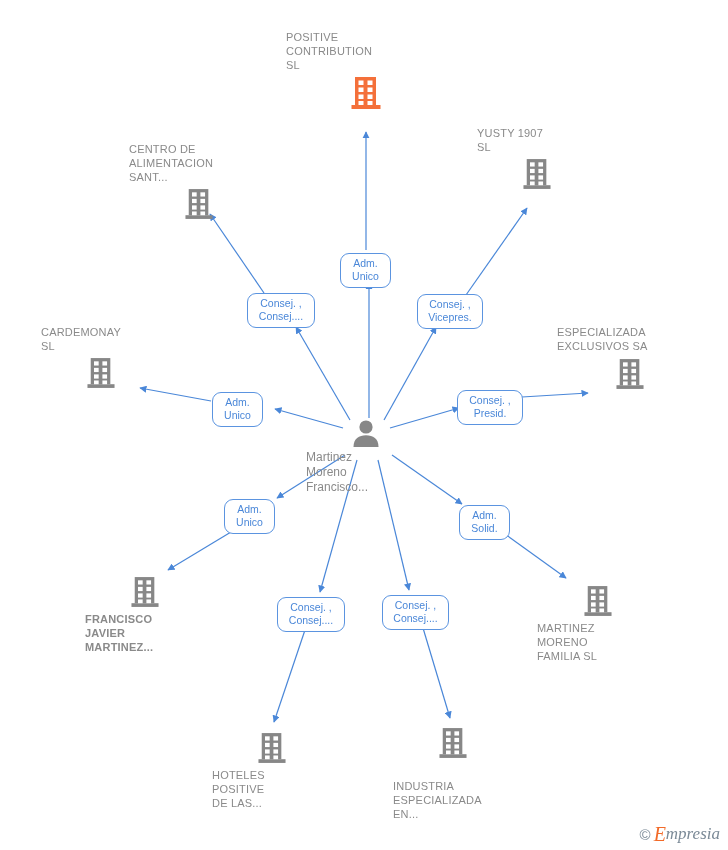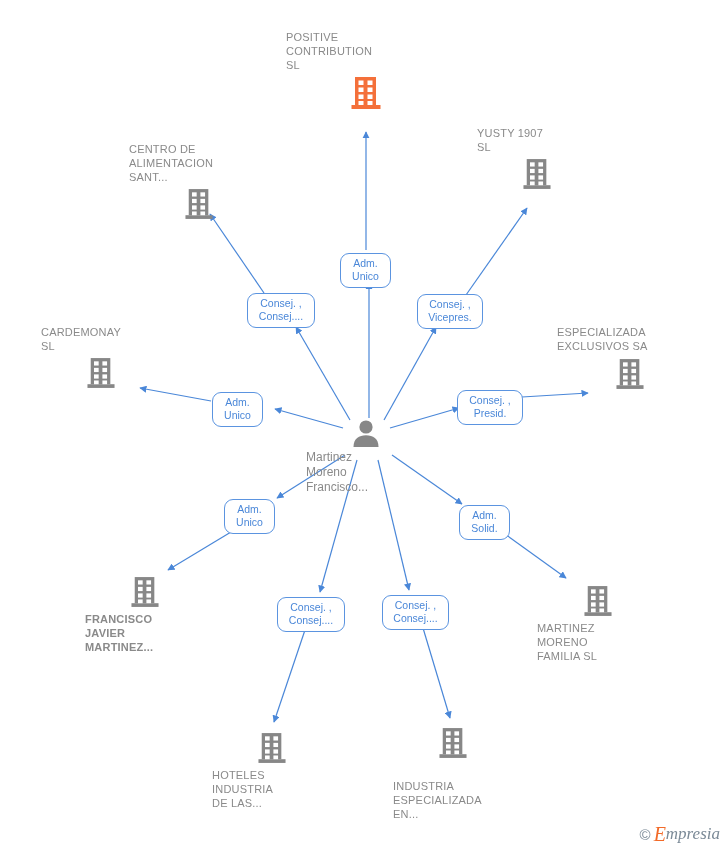--- a/index.html
+++ b/index.html
@@ -278,21 +278,21 @@
       <rect x="16.5" y="4.5" width="5" height="4.5" fill="#ffffff"></rect>
       <rect x="7.5" y="11.5" width="5" height="4.5" fill="#ffffff"></rect>
       <rect x="16.5" y="11.5" width="5" height="4.5" fill="#ffffff"></rect>
       <rect x="7.5" y="18.5" width="5" height="4.5" fill="#ffffff"></rect>
       <rect x="16.5" y="18.5" width="5" height="4.5" fill="#ffffff"></rect>
       <rect x="7.5" y="25" width="5" height="4" fill="#ffffff"></rect>
       <rect x="16.5" y="25" width="5" height="4" fill="#ffffff"></rect>
     </svg>
   </div>
   <div class="node-label" style="margin-top:4px;">HOTELES
-INDUSTRIA
+POSITIVE
 DE LAS...</div>
 </div>
 
 <div class="node" style="left:393px; top:727px; width:120px;">
   <div class="icon-wrap">
     <svg width="28" height="32" viewBox="0 0 30 34">
       <rect x="4" y="1" width="21" height="28" fill="#878787"></rect>
       <rect x="0.5" y="29" width="29" height="4" fill="#878787"></rect>
       <rect x="7.5" y="4.5" width="5" height="4.5" fill="#ffffff"></rect>
       <rect x="16.5" y="4.5" width="5" height="4.5" fill="#ffffff"></rect>

